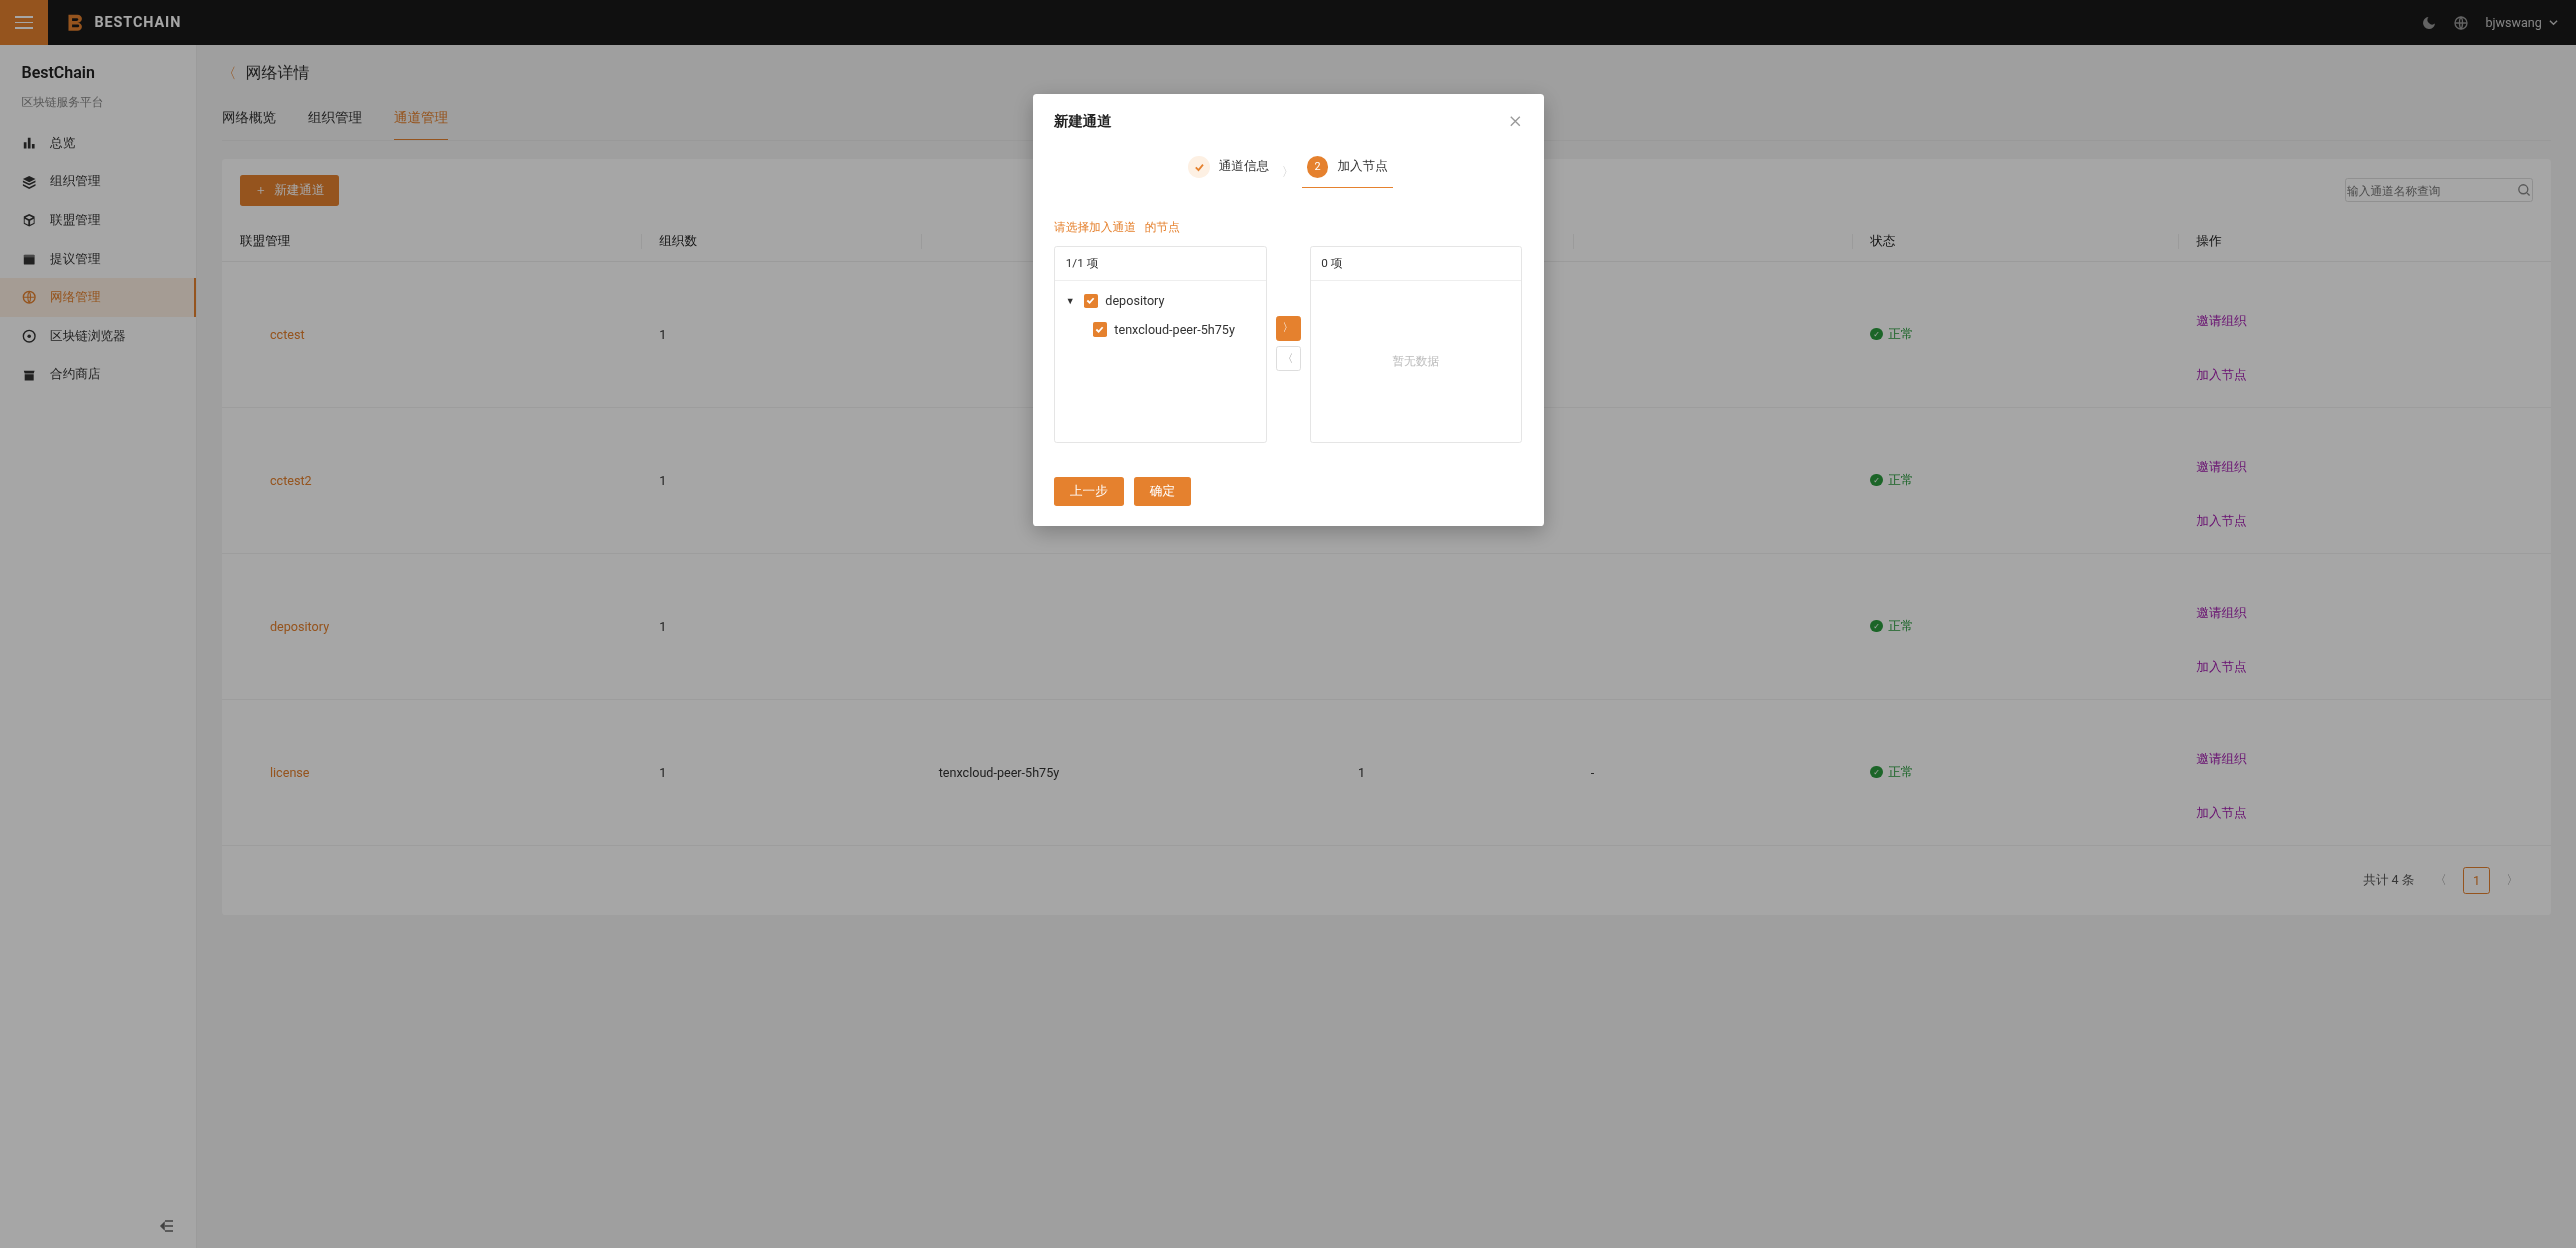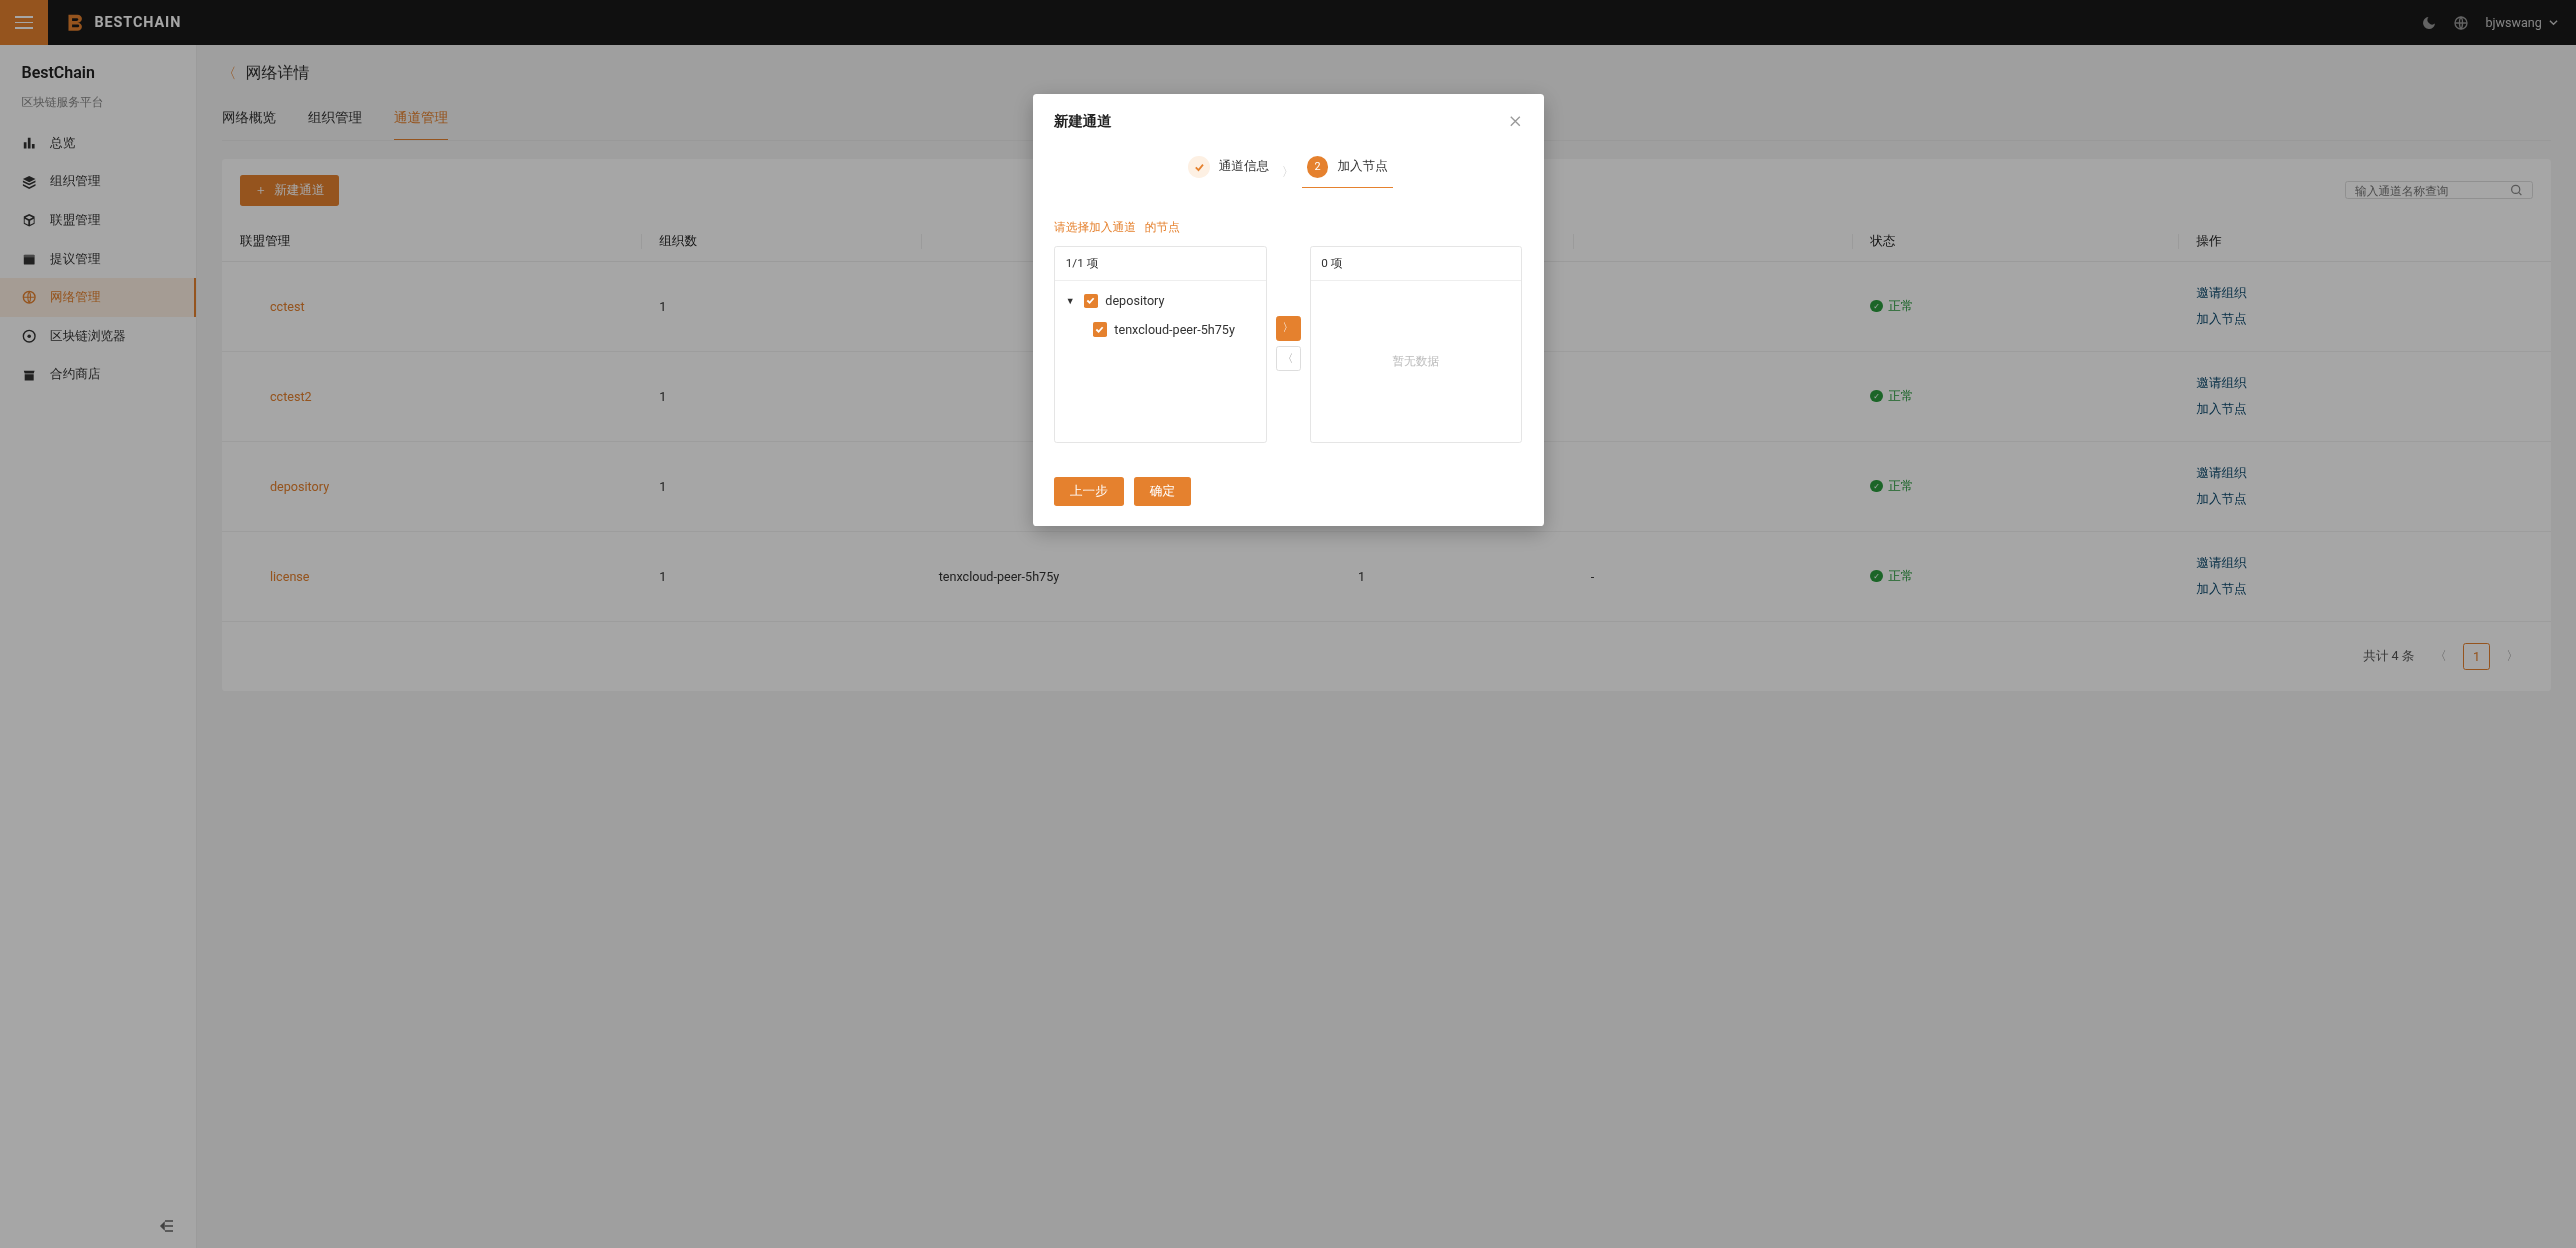--- a/index.html
+++ b/index.html
@@ -37,34 +37,34 @@
 .tabs { display: flex; gap: 32px; border-bottom: 0.9px solid #ececec; margin-bottom: 18px; }
 .tab { padding: 9px 0 12.6px; cursor: pointer; font-size: 13.5px; color: #333; position: relative; }
 .tab.active { color: #e5812e; }
 .tab.active::after { content: ""; position: absolute; left: 0; right: 0; bottom: -0.9px; height: 1.8px; background: #e5812e; }
 
 .card { background: #fff; border-radius: 3.6px; padding: 16px 0 16px 0; }
 .card-toolbar { display: flex; align-items: center; padding: 0 18px 16px; gap: 10.8px; }
 .btn-primary { background: #e5812e; color: #fff; border: none; padding: 7.2px 14.4px; border-radius: 2.7px; cursor: pointer; font-size: 12.6px; display: flex; align-items: center; gap: 7.2px; }
 .plus { font-size: 12.6px; }
 .toolbar-spacer { flex: 1; }
-.search-box { display: flex; align-items: center; border: 0.9px solid #ddd; border-radius: 2.7px; padding: 0 9px; height: 18px; width: 188px; }
+.search-box { display: flex; align-items: center; border: 0.9px solid #ddd; border-radius: 2.7px; padding: 0 1px; height: 24px; width: 188px; }
 .search-box input { border: none; outline: none; flex: 1; font-size: 11.7px; color: #333; background: transparent; }
 .search-box .search-ic { color: #888; }
 
 .table { width: 100%; border-collapse: collapse; }
 .table th { text-align: left; font-weight: 500; color: #222; font-size: 12.6px; padding: 10.8px 18px; border-bottom: 0.9px solid #eee; position: relative; }
 .table th::before { content: ""; position: absolute; left: 0; top: 30%; bottom: 30%; width: 0.9px; background: #eee; }
 .table th:first-child::before { display: none; }
 .table td { padding: 23px 18px; border-bottom: 0.9px solid #f2f2f2; font-size: 12.6px; vertical-align: middle; }
 .link-cell { color: #e5812e; cursor: pointer; margin-left: 30px; }
 .status { display: flex; align-items: center; gap: 5.4px; color: #2b9c3e; font-size: 12.6px; }
 .status-dot { width: 12.6px; height: 12.6px; border-radius: 50%; background: #2b9c3e; display: inline-flex; align-items: center; justify-content: center; color: #fff; font-size: 8px; }
 .action-links { display: flex; flex-direction: column; gap: 9px; }
-.action-links a { color: #0c4a6e; cursor: pointer; text-decoration: none; font-size: 12.6px; }
+.action-links a { color: #a21caf; cursor: pointer; text-decoration: none; font-size: 12.6px; margin-top: 28px; }
 
 .pagination-row { display: flex; align-items: center; justify-content: flex-end; gap: 12.6px; padding: 21.5px 25px 5.4px; font-size: 12.6px; color: #555; }
 .pager { display: flex; align-items: center; gap: 9px; }
 .pager-btn { width: 27px; height: 27px; border: 0.9px solid transparent; display: flex; align-items: center; justify-content: center; cursor: pointer; color: #999; border-radius: 2.7px; }
 .pager-btn.current { border-color: #e5812e; color: #e5812e; }
 
 
 .mask { position: fixed; inset: 0; background: rgba(0,0,0,0.35); display: flex; align-items: flex-start; justify-content: center; padding-top: 94px; z-index: 10; }
 .modal { width: 511px; background: #fff; border-radius: 3.6px; box-shadow: 0 5.4px 21.5px rgba(0,0,0,0.25); }
 .modal-header { display: flex; align-items: center; justify-content: space-between; padding: 18px 21.5px 12.6px; }

